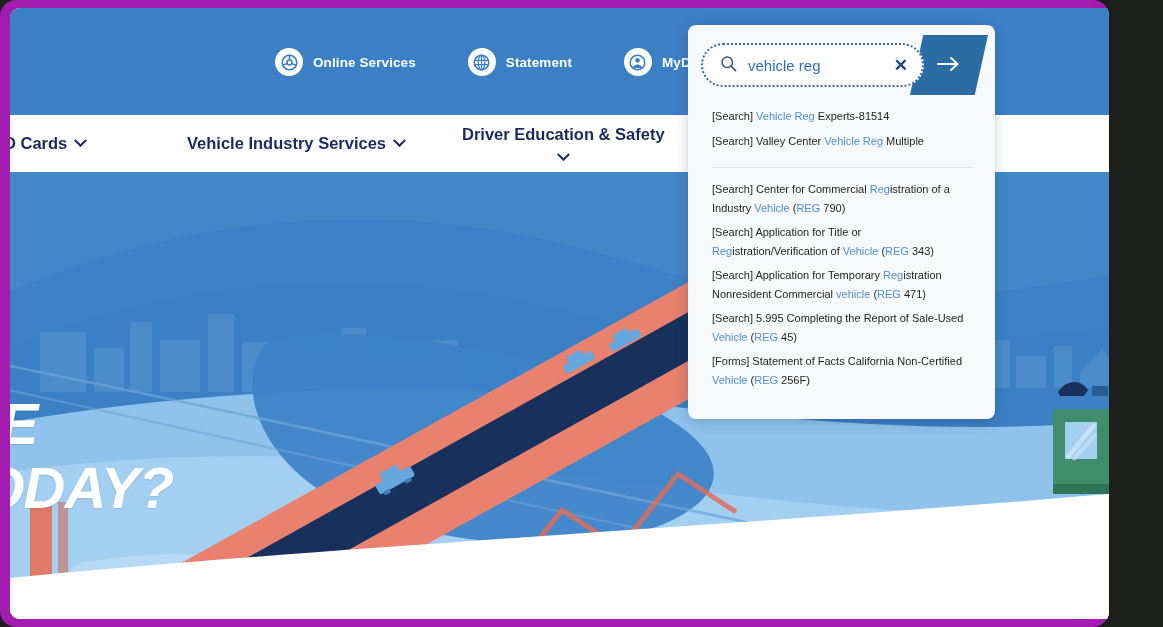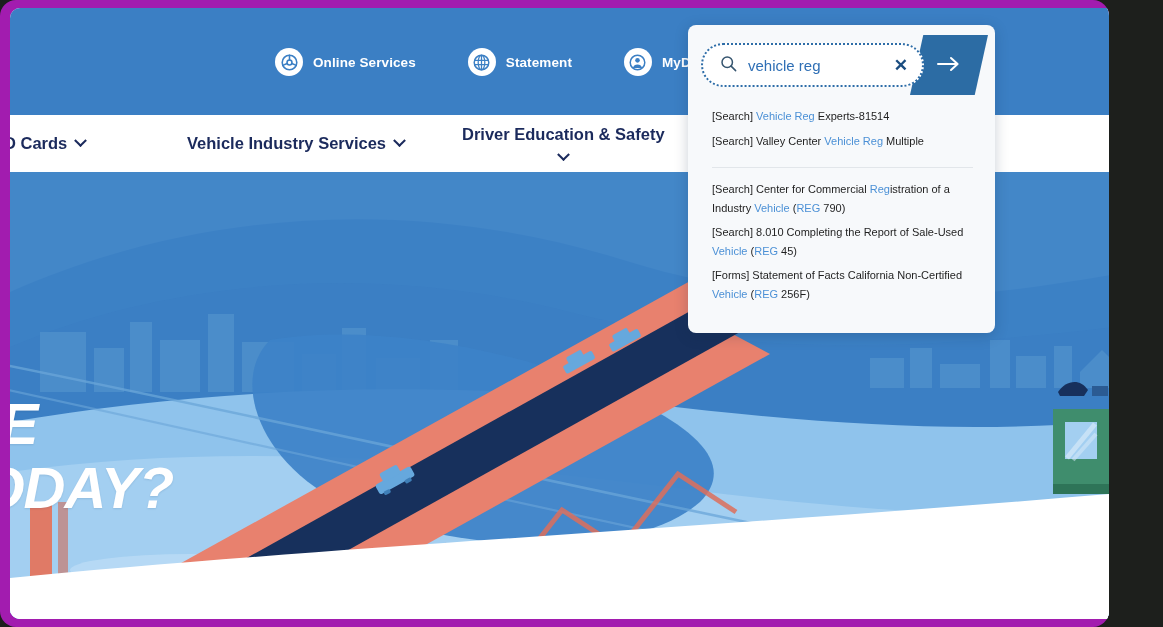--- a/index.html
+++ b/index.html
@@ -438,21 +438,23 @@
         </div>
 
         <div id="suggList">
           <div class="sugg-group" id="group1">
               <div class="sugg-item"><span>[Search] </span><span class="hl">Vehicle Reg</span><span> Experts-81514</span></div>
               <div class="sugg-item"><span>[Search] Valley Center </span><span class="hl">Vehicle Reg</span><span> Multiple</span></div>
             </div>
           <div class="sugg-divider"></div>
           <div class="sugg-group" id="group2">
               <div class="sugg-item"><span>[Search] Center for Commercial </span><span class="hl">Reg</span><span>istration of a Industry </span><span class="hl">Vehicle</span><span> (</span><span class="hl">REG</span><span> 790)</span></div>
-              <div class="sugg-item"><span>[Search] 8.010 Completing the Report of Sale-Used </span><span class="hl">Vehicle</span><span> (</span><span class="hl">REG</span><span> 45)</span></div>
+              <div class="sugg-item"><span>[Search] Application for Title or </span><span class="hl">Reg</span><span>istration/Verification of </span><span class="hl">Vehicle</span><span> (</span><span class="hl">REG</span><span> 343)</span></div>
+              <div class="sugg-item"><span>[Search] Application for Temporary </span><span class="hl">Reg</span><span>istration Nonresident Commercial </span><span class="hl">vehicle</span><span> (</span><span class="hl">REG</span><span> 471)</span></div>
+              <div class="sugg-item"><span>[Search] 5.995 Completing the Report of Sale-Used </span><span class="hl">Vehicle</span><span> (</span><span class="hl">REG</span><span> 45)</span></div>
               <div class="sugg-item"><span>[Forms] Statement of Facts California Non-Certified </span><span class="hl">Vehicle</span><span> (</span><span class="hl">REG</span><span> 256F)</span></div>
             </div>
         </div>
 
       </div>
     </div>
 
   </div>
 </div>
 

